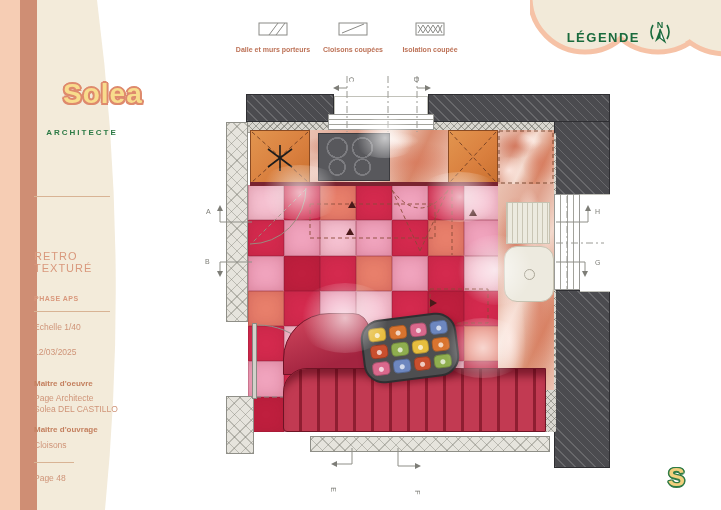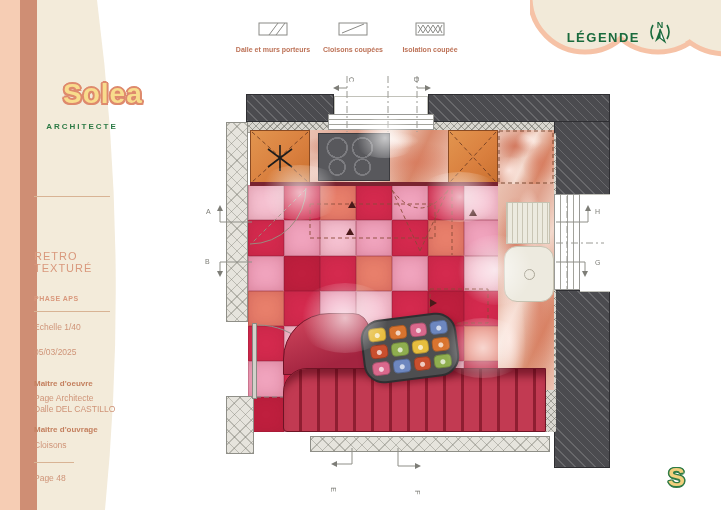--- a/index.html
+++ b/index.html
@@ -9,21 +9,21 @@
 
   
   .strip-pink{left:0;top:0;width:20px;height:510px;background:#f6cdb4;}
   .strip-rose{left:20px;top:0;width:17px;height:510px;background:#cf8e74;}
   .sidebar-bg{left:37px;top:0;width:140px;height:510px;}
   .sidebar{left:30px;top:0;width:100px;height:510px;z-index:3;}
   .logo{left:12px;top:78px;width:80px;text-align:center;}
   .logo-main{font-size:28px;font-weight:bold;letter-spacing:1px;color:#f8dc8c;
     text-shadow:-2px 0 #de8a6d,2px 0 #de8a6d,0 -2px #de8a6d,0 2px #de8a6d,
     -1.5px -1.5px #de8a6d,1.5px 1.5px #de8a6d,-1.5px 1.5px #de8a6d,1.5px -1.5px #de8a6d;padding-left:21px;}
-  .logo-sub{font-size:8px;font-weight:bold;color:#2c7a45;letter-spacing:2px;margin-top:12px;}
+  .logo-sub{font-size:8px;font-weight:bold;color:#2c7a45;letter-spacing:2px;margin-top:18px;}
   .divider{height:1px;background:#d8b394;position:absolute;left:4px;width:76px;}
   .proj-title{left:4px;top:203px;font-size:15px;font-weight:bold;color:#1d6b3b;line-height:1.3;}
   .plan-type{left:4px;top:250px;font-size:11px;color:#d9987c;letter-spacing:1px;}
   .phase{left:4px;top:295px;font-size:7px;font-weight:bold;color:#d9987c;letter-spacing:.5px;}
   .sb-item{left:4px;font-size:8.5px;color:#cf9478;}
   .sb-label{left:4px;font-size:8px;font-weight:bold;color:#c4805f;}
 
   
   .cloud-wrap{right:0;top:0;width:191px;height:72px;z-index:2;}
   .legend-title{right:81px;top:30px;font-size:13px;font-weight:bold;color:#1a6b3d;
@@ -122,24 +122,24 @@
   <div class="abs sidebar">
     <div class="abs logo">
       <div class="logo-main">Solea</div>
       <div class="logo-sub">ARCHITECTE</div>
     </div>
     <div class="divider" style="top:196px"></div>
     <div class="abs plan-type">RETRO TEXTURÉ</div>
     <div class="abs phase">PHASE APS</div>
     <div class="divider" style="top:311px"></div>
     <div class="abs sb-item" style="top:322px">Echelle 1/40</div>
-    <div class="abs sb-item" style="top:347px">05/03/2025</div>
+    <div class="abs sb-item" style="top:347px">12/03/2025</div>
     <div class="abs sb-label" style="top:379px">Maître d'oeuvre</div>
     <div class="abs sb-item" style="top:393px">Page Architecte</div>
-    <div class="abs sb-item" style="top:404px">Dalle DEL CASTILLO</div>
+    <div class="abs sb-item" style="top:404px">Solea DEL CASTILLO</div>
     <div class="abs sb-label" style="top:425px">Maître d'ouvrage</div>
     <div class="abs sb-item" style="top:440px">Cloisons</div>
     <div class="divider" style="top:462px;width:40px"></div>
     <div class="abs sb-item" style="top:473px">Page 48</div>
   </div>
 
   <svg class="abs cloud-wrap" width="191" height="72">
     <circle cx="55" cy="-3" r="55" fill="#f2ead9" stroke="#f6c2a6" stroke-width="5"></circle>
     <circle cx="128" cy="-6" r="58" fill="#f2ead9" stroke="#f6c2a6" stroke-width="5"></circle>
     <circle cx="196" cy="-8" r="62" fill="#f2ead9" stroke="#f6c2a6" stroke-width="5"></circle>

